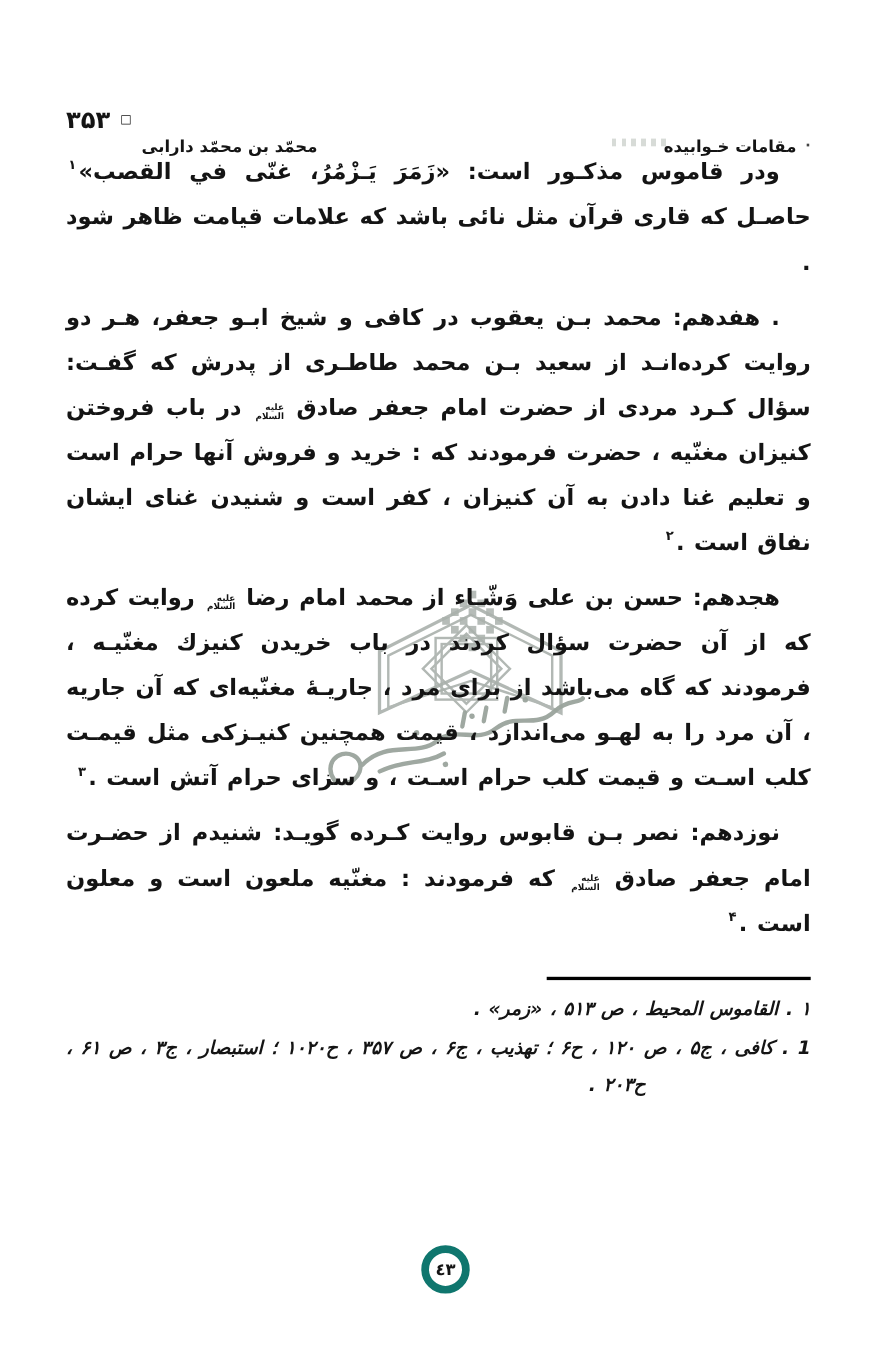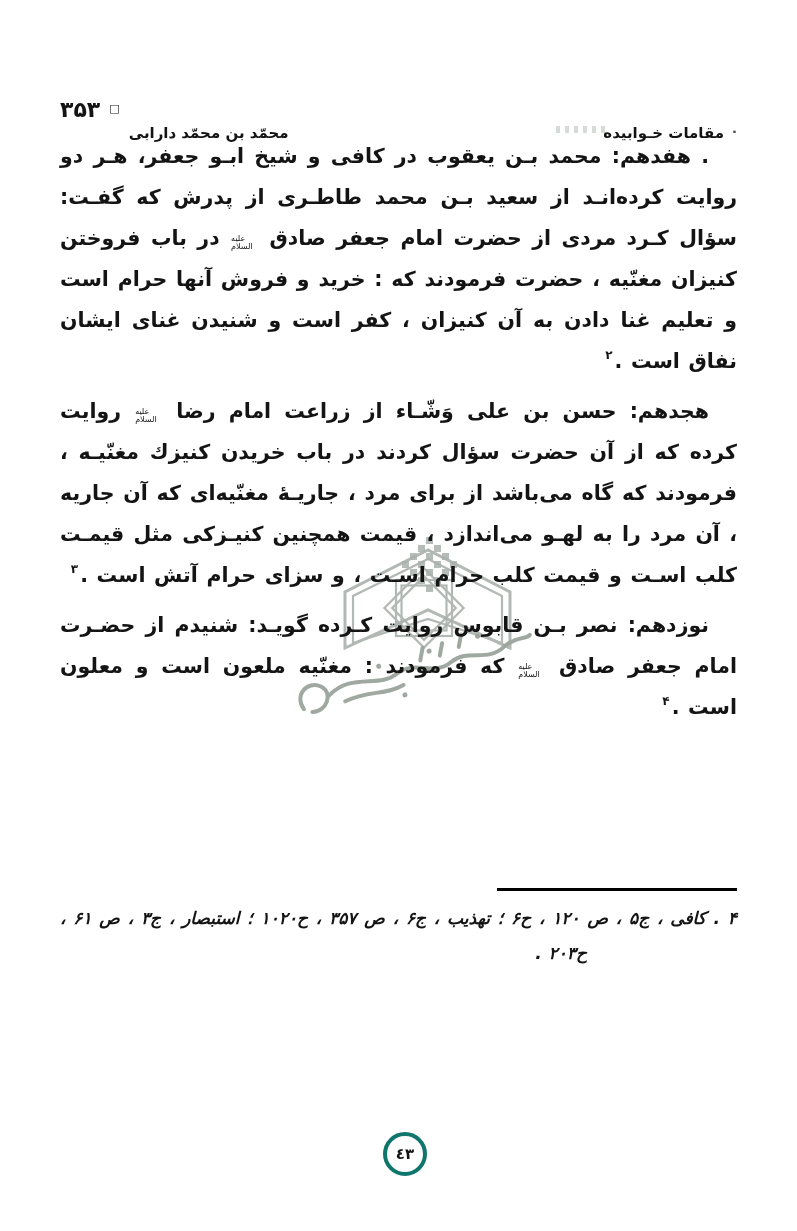--- a/index.html
+++ b/index.html
@@ -52,23 +52,23 @@
     font-size: 12px;
     font-weight: bold;
     vertical-align: 9px;
     line-height: 0;
     margin: 0 2px;
   }
   .seal {
     display: inline-block;
     width: 27px;
     font-size: 8px;
-    font-weight: 400;
+    font-weight: 700;
     line-height: 0.95;
-    text-align: left;
+    text-align: right;
     vertical-align: -4px;
     text-indent: 0;
     white-space: normal;
     letter-spacing: -0.5px;
     margin: 0 1px;
   }
 
   
   .footnotes {
     position: absolute;
@@ -92,21 +92,21 @@
     padding-right: 150px;
     text-indent: -150px;
     word-spacing: 1px;
   }
 
   
   .page-circle {
     position: absolute;
     top: 1132px; left: 383px;
     width: 44px; height: 44px;
-    border: 4px solid #0f766e;
+    border: 7px solid #0f766e;
     border-radius: 50%;
     display: flex;
     align-items: center;
     justify-content: center;
     font-size: 15px;
     font-weight: bold;
     z-index: 4;
     background: #fff;
   }
 
@@ -184,32 +184,34 @@
         <path d="M180,120 l4,-12"></path>
       <circle cx="98" cy="128" r="2.5" fill="#9aa49c" stroke="none"></circle>
       <circle cx="150" cy="120" r="2.5" fill="#9aa49c" stroke="none"></circle>
       <circle cx="200" cy="112" r="2.5" fill="#9aa49c" stroke="none"></circle>
       <circle cx="120" cy="160" r="2.5" fill="#9aa49c" stroke="none"></circle>
     </g>
   </svg>
 
   <div class="bodytext">
 
+    <p class="para"><span>ودر قاموس  مذكـور است: «زَمَرَ يَـزْمُرُ، غنّى في القصب»</span><sup>۱</sup><span> حاصـل كه قارى قرآن مثل نائى باشد كه علامات قيامت ظاهر شود .</span></p>
 
     <p class="para"><span>. هفدهم: محمد بـن يعقوب در كافى و شيخ ابـو جعفر، هـر دو روايت كرده‌انـد از سعيد بـن محمد طاطـرى از پدرش كه گفـت: سؤال كـرد مردى از حضرت امام جعفر صادق</span> <span class="seal">عليه السلام</span> <span>در باب فروختن كنيزان مغنّيه ، حضرت فرمودند كه : خريد و فروش آنها حرام است و تعليم غنا دادن به آن كنيزان ، كفر است و شنيدن غناى ايشان نفاق است .</span><sup>۲</sup></p>
 
-    <p class="para"><span>هجدهم: حسن بن على وَشّـاء از زراعت امام رضا</span> <span class="seal">عليه السلام</span> <span>روايت كرده كه از آن حضرت سؤال كردند در باب خريدن كنيزك مغنّيـه ، فرمودند كه گاه مى‌باشد از براى مرد ، جاريـهٔ مغنّيه‌اى كه آن جاريه ، آن مرد را به لهـو مى‌اندازد ، قيمت همچنين كنيـزكى مثل قيمـت كلب اسـت و قيمت كلب حرام اسـت ، و سزاى حرام آتش است .</span><sup>۳</sup></p>
+    <p class="para"><span>هجدهم: حسن بن على وَشّـاء از محمد امام رضا</span> <span class="seal">عليه السلام</span> <span>روايت كرده كه از آن حضرت سؤال كردند در باب خريدن كنيزك مغنّيـه ، فرمودند كه گاه مى‌باشد از براى مرد ، جاريـهٔ مغنّيه‌اى كه آن جاريه ، آن مرد را به لهـو مى‌اندازد ، قيمت همچنين كنيـزكى مثل قيمـت كلب اسـت و قيمت كلب حرام اسـت ، و سزاى حرام آتش است .</span><sup>۳</sup></p>
 
 
     <p class="para"><span>نوزدهم: نصر بـن قابوس روايت كـرده گويـد: شنيدم از حضـرت امام جعفر صادق</span> <span class="seal">عليه السلام</span> <span>كه فرمودند : مغنّيه ملعون است و معلون است .</span><sup>۴</sup></p>
 
   </div>
 
   <div class="footnotes">
     <div class="fn-rule"></div>
-    <p class="fn">۴ . كافى ، ج۵ ، ص ۱۲۰ ، ح۶ ؛ تهذيب ، ج۶ ، ص ۳۵۷ ، ح۱۰۲۰ ؛ استبصار ، ج۳ ، ص ۶۱ ، ح۲۰۳ .</p>
+    <p class="fn">۱ . القاموس المحيط ، ص ۵۱۳ ، «زمر» .</p>
+    <p class="fn">1 . كافى ، ج۵ ، ص ۱۲۰ ، ح۶ ؛ تهذيب ، ج۶ ، ص ۳۵۷ ، ح۱۰۲۰ ؛ استبصار ، ج۳ ، ص ۶۱ ، ح۲۰۳ .</p>
   </div>
 
   <div class="page-circle">
     <span>٤٣</span>
   </div>
 
 </div>
 
 </body></html>

